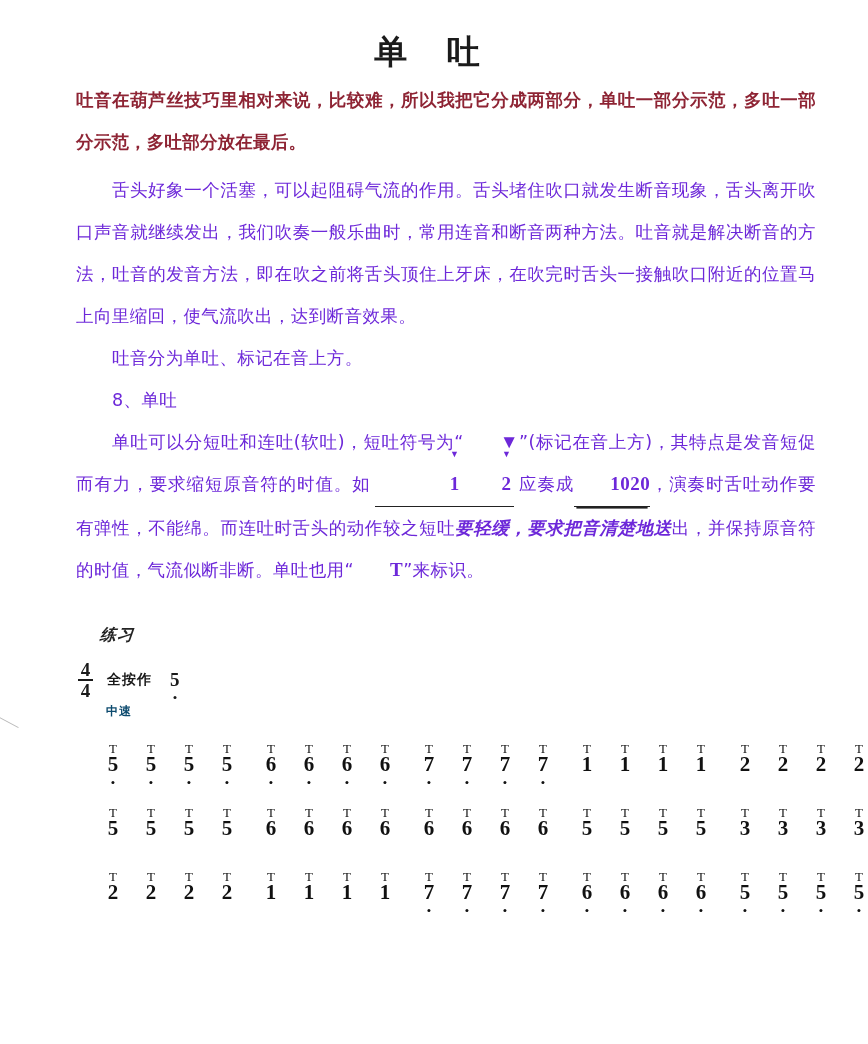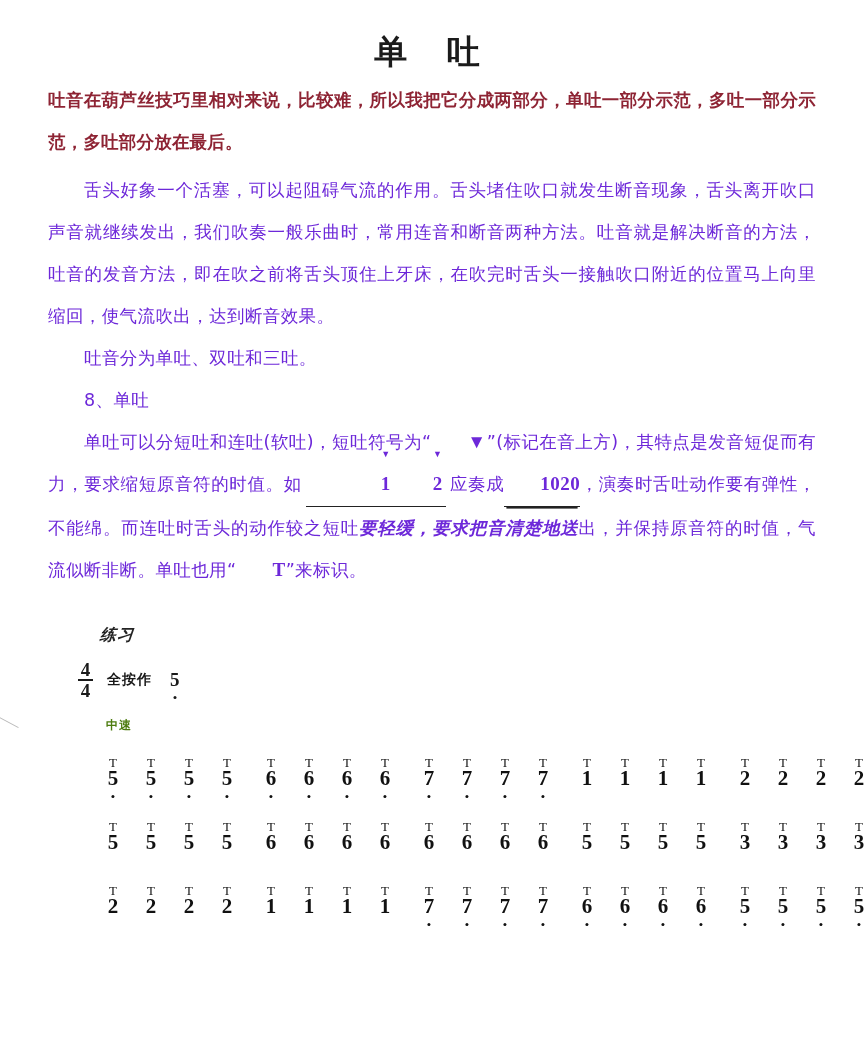--- a/index.html
+++ b/index.html
@@ -32,21 +32,21 @@
     font-weight: bold;
     letter-spacing: 14px;
     color: #1b1b1b;
     margin: 0;
     padding: 30px 0 4px 0;
     font-family: "DejaVu Sans", sans-serif;
   }
 
   
   .body-col {
-    padding: 0 52px 0 48px;
+    padding: 0 52px 0 76px;
   }
 
   p.para {
     margin: 0;
     font-size: 17.5px;
     line-height: 42px;
     letter-spacing: 0.4px;
     text-align: justify;
     text-justify: inter-character;
     color: #6d28d9;
@@ -168,24 +168,24 @@
     left: 50%;
     transform: translateX(-50%);
     width: 3px; height: 3px;
     background: #1a1a1a;
     border-radius: 50%;
   }
 
   .tempo-label {
     font-size: 12px;
     font-weight: bold;
-    margin-top: 19px;
+    margin-top: 5px;
     margin-left: 30px;
     letter-spacing: 1px;
-    color: #4d7c0f;
+    color: #0c4a6e;
   }
 
   
   .staff-line {
     display: flex;
     align-items: flex-end;
     margin-top: 18px;
     margin-left: 18px;
     height: 46px;
   }
@@ -248,21 +248,21 @@
 <div class="page">
 
   <h1 class="doc-title">单 吐</h1>
 
   <div class="body-col">
 
     <p class="para intro">吐音在葫芦丝技巧里相对来说，比较难，所以我把它分成两部分，单吐一部分示范，多吐一部分示范，多吐部分放在最后。</p>
 
     <p class="para indent">舌头好象一个活塞，可以起阻碍气流的作用。舌头堵住吹口就发生断音现象，舌头离开吹口声音就继续发出，我们吹奏一般乐曲时，常用连音和断音两种方法。吐音就是解决断音的方法，吐音的发音方法，即在吹之前将舌头顶住上牙床，在吹完时舌头一接触吹口附近的位置马上向里缩回，使气流吹出，达到断音效果。</p>
 
-    <p class="para indent">吐音分为单吐、双吐和三吐。</p>
+    <p class="para indent">吐音分为单吐、标记在音上方。</p>
 
     <p class="para indent">8、单吐</p>
 
     <p class="para indent"><span>单吐可以分短吐和连吐(软吐)，短吐符号为“</span><span class="num-run">▼</span><span>”(标记在音上方)，其特点是发音短促而有力，要求缩短原音符的时值。如</span><span class="inline-note-group underline-1"><span class="inline-note"><span class="tongue">▼</span><span>1</span></span><span class="inline-note"><span class="tongue">▼</span><span>2</span></span></span><span>应奏成</span><span class="num-run underline-2">1020</span><span>，演奏时舌吐动作要有弹性，不能绵。而连吐时舌头的动作较之短吐</span><span class="bold-run">要轻缓，要求把音清楚地送</span><span>出，并保持原音符的时值，气流似断非断。单吐也用“</span><span class="num-run">T</span><span>”来标识。</span></p>
 
   </div>
 
   <div class="score">
 
     <div class="speck" style="left:-6px;top:96px;width:26px;height:1px;transform:rotate(28deg);"></div>

